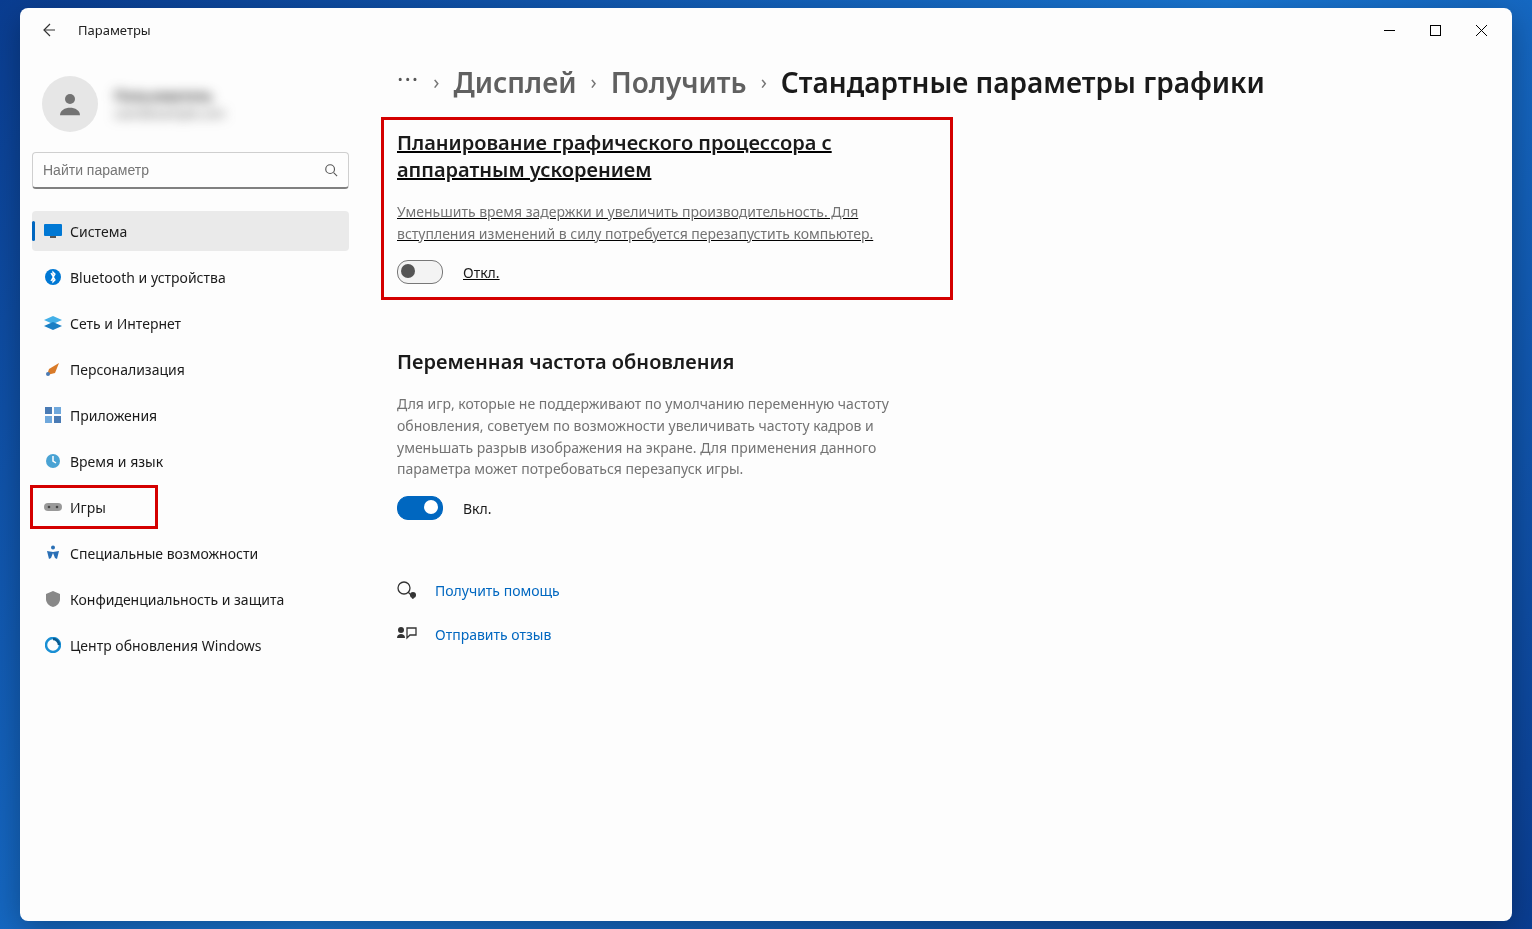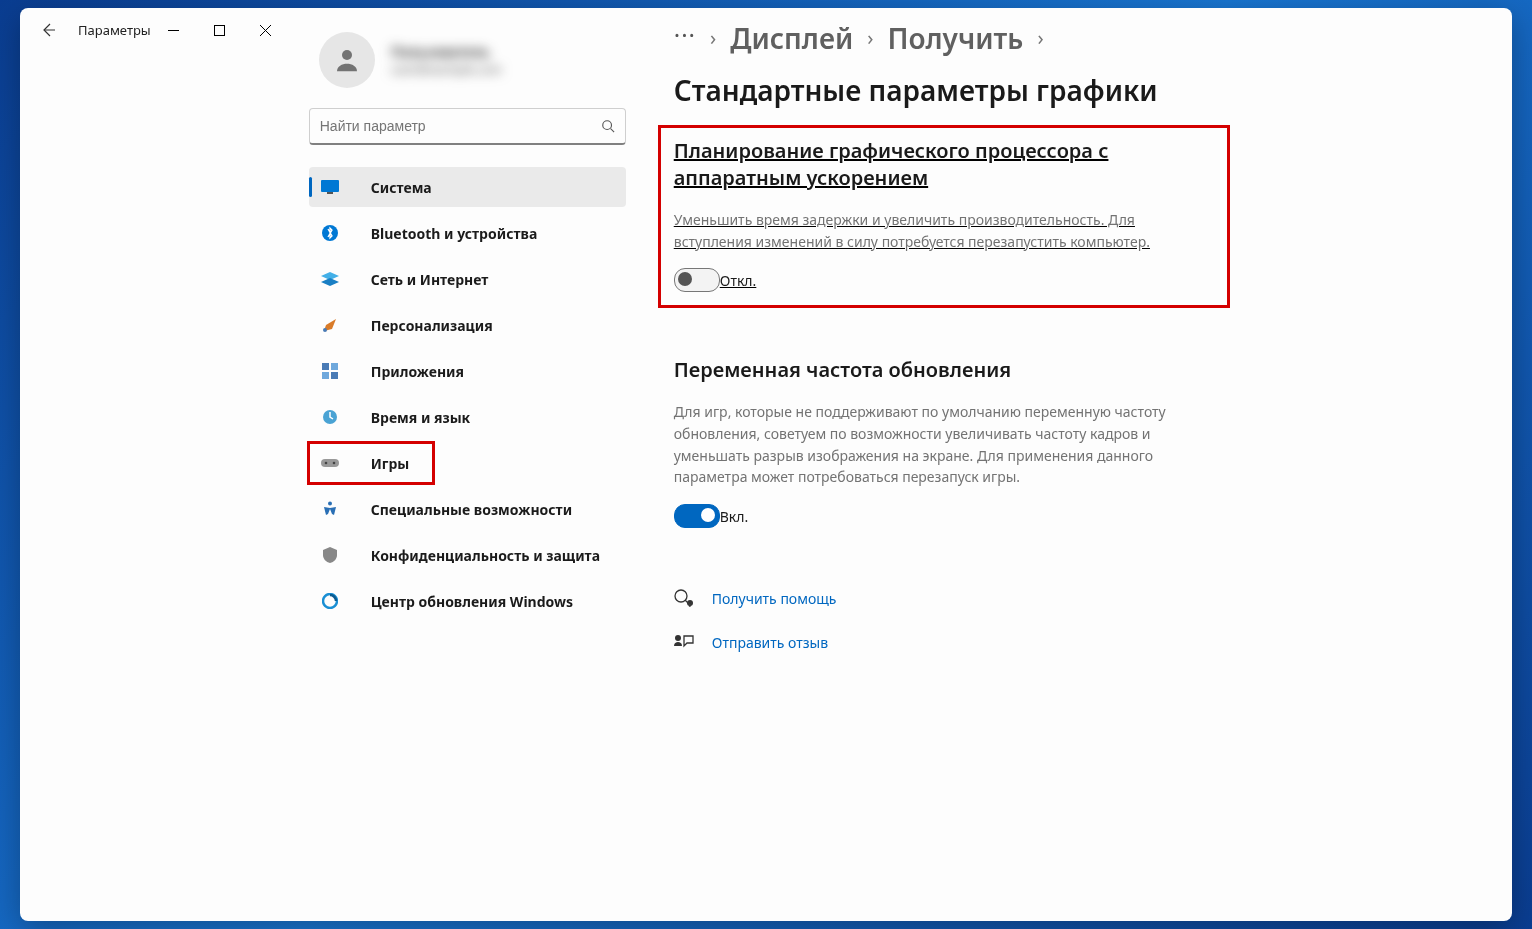--- a/index.html
+++ b/index.html
@@ -14,21 +14,21 @@
 .window {
   position: absolute;
   top: 8px;
   left: 20px;
   right: 20px;
   bottom: 8px;
   background: #fdfdfd;
   border-radius: 8px;
   box-shadow: 0 8px 32px rgba(0,0,0,0.3);
   display: flex;
-  flex-direction: row;
+  flex-direction: column;
   overflow: hidden;
 }
 
 .titlebar {
   display: flex;
   align-items: center;
   height: 44px;
   padding: 0 8px;
   flex-shrink: 0;
 }
@@ -136,27 +136,26 @@
 
 .nav {
   padding-right: 18px;
 }
 .nav-item {
   display: flex;
   align-items: center;
   height: 40px;
   border-radius: 4px;
   padding: 0 12px;
-  gap: 32px;
+  gap: 8px;
   cursor: pointer;
   font-size: 14px;
   color: #1b1b1b;
   margin-bottom: 6px;
   position: relative;
-  font-weight: bold;
 }
 .nav-item.active { background: #eaeaea; }
 .nav-item.active::before {
   content: "";
   position: absolute;
   left: 0;
   top: 10px;
   bottom: 10px;
   width: 3px;
   border-radius: 2px;
@@ -227,21 +226,21 @@
 .section-desc {
   font-size: 14px;
   color: #737373;
   line-height: 1.55;
   margin-bottom: 16px;
 }
 
 .toggle-row {
   display: flex;
   align-items: center;
-  gap: 0;
+  gap: 20px;
 }
 .toggle {
   width: 44px;
   height: 22px;
   border-radius: 11px;
   position: relative;
   cursor: pointer;
   border: 1px solid #777;
   background: #f3f3f3;
 }

